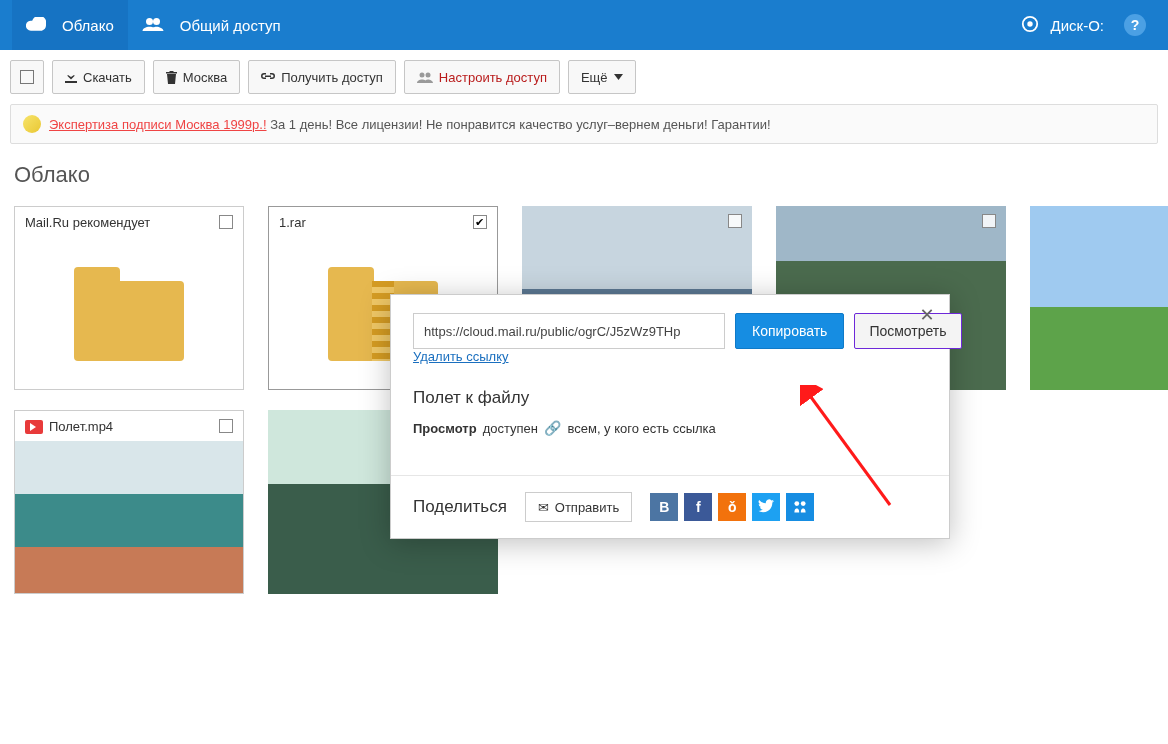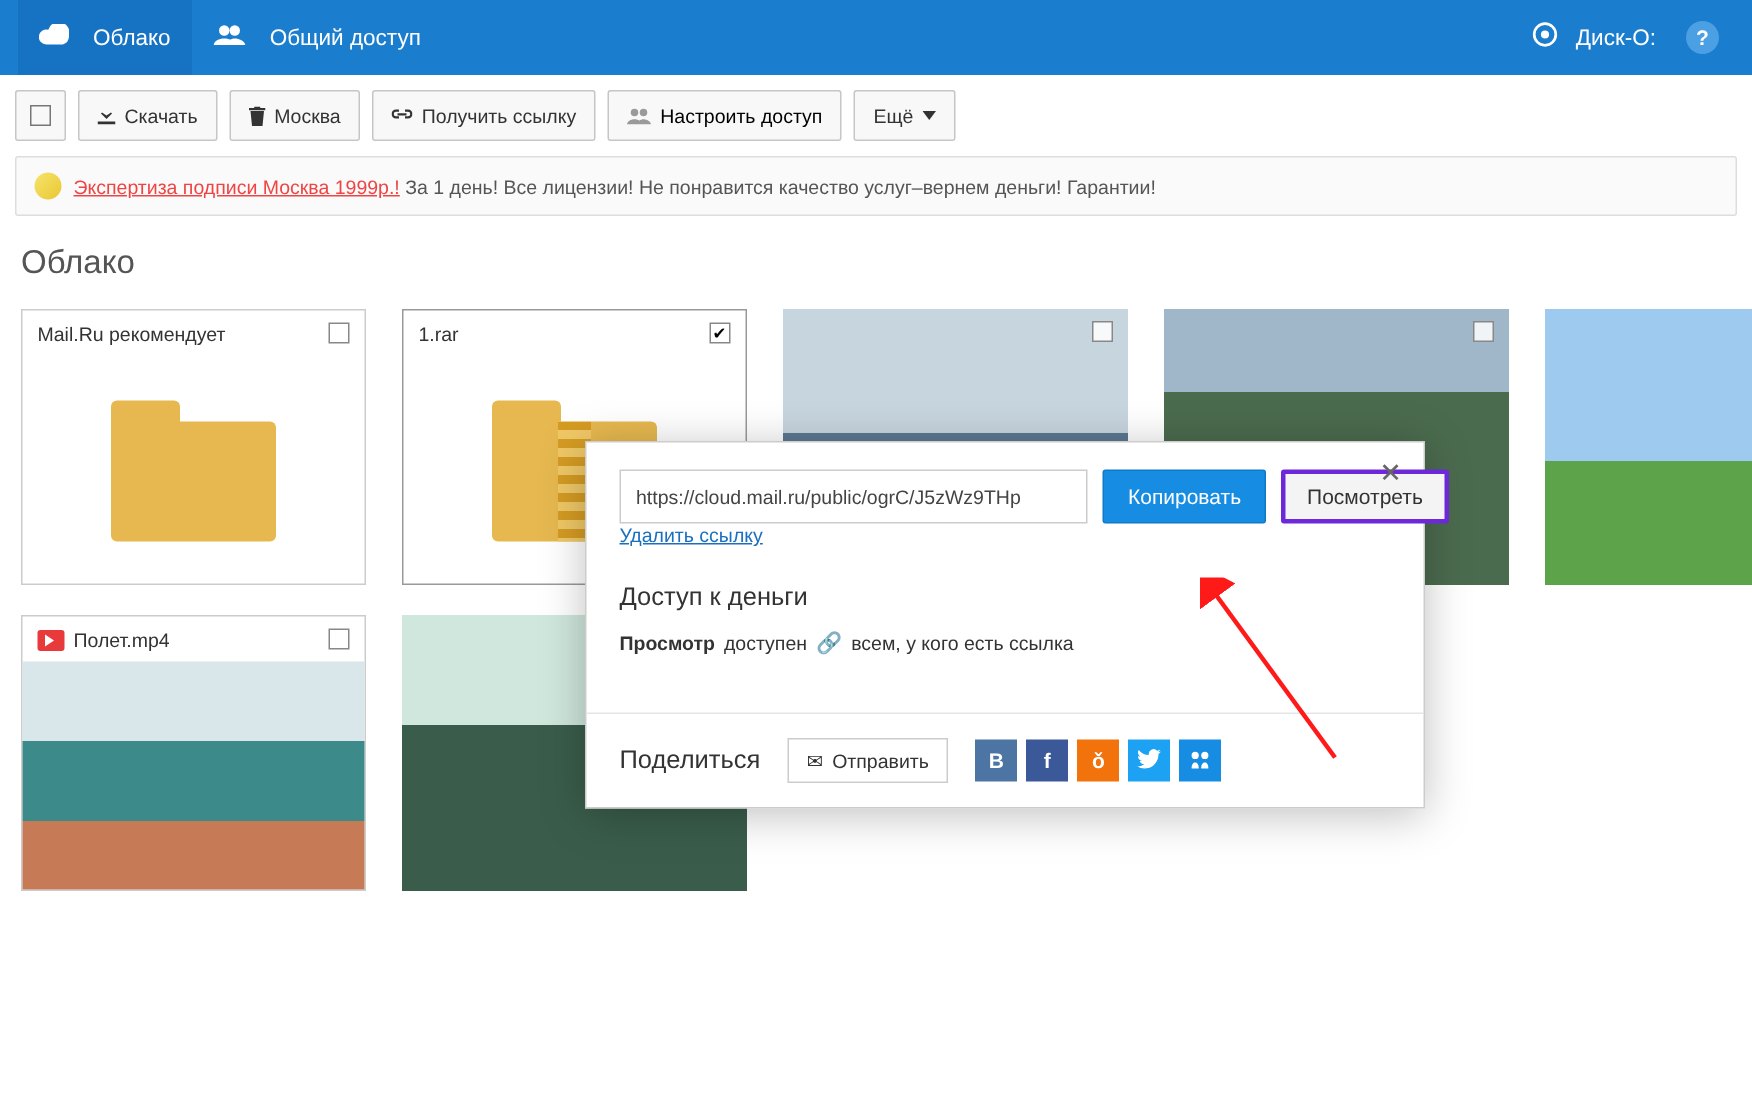--- a/index.html
+++ b/index.html
@@ -54,21 +54,21 @@
     padding: 0 12px;
     background: #f8f8f8;
     border: 1px solid #c6c6c6;
     border-radius: 2px;
     font-size: 13px;
     color: #333;
     cursor: pointer;
   }
   .btn.sq { width: 34px; justify-content: center; padding: 0; }
   .btn .ic { display:inline-flex; }
-  .btn.disabled { color:#000000; }
+  .btn.disabled { color:#b91c1c; }
 
   
   .adbar {
     border: 1px solid #ddd;
     background: #fafafa;
     padding: 10px 12px;
     font-size: 13px;
     color: #555;
     display:flex; align-items:center; gap:8px;
     border-radius: 2px;
@@ -163,21 +163,21 @@
   .modal .linkrow{ display:flex; gap:10px; align-items:center; }
   .modal input[type=text]{
     flex:0 0 312px;
     height:36px;border:1px solid #ccc;padding:0 10px;font-size:13px;color:#444;
   }
   .btn-primary{
     height:36px;padding:0 16px;background:#168de2;border:1px solid #0f7ac8;color:#fff;font-size:14px;
     cursor:pointer;border-radius:2px;
   }
   .btn-light{
-    height:36px;padding:0 14px;background:#f4f4f4;border:3px solid #6d28d9;color:#333;font-size:14px;
+    height:36px;padding:0 14px;background:#f4f4f4;border:1px solid #6d28d9;color:#333;font-size:14px;
     cursor:pointer;border-radius:2px;
   }
   .modal .del-link{ display:inline-block; margin-top:0; color:#1a6fbf; text-decoration:underline; font-size:13px; cursor:pointer; }
   .modal h3{ font-size:17px; font-weight:400; color:#333; margin:24px 0 12px; }
   .modal .access-line{ font-size:13px; color:#333; display:flex; align-items:center; gap:6px;}
   .modal .access-line b{font-weight:bold;}
   .lnkic{color:#3a9c4d;font-size:14px;}
   .modal .share-row{
     border-top:1px solid #e6e6e6; margin-top:25px; padding:16px 22px;
     display:flex; align-items:center; gap:18px;
@@ -258,21 +258,21 @@
           </svg>
       </span>
       <span>Москва</span>
     </button>
     <button class="btn">
       <span class="ic">
         <svg width="14" height="12" viewBox="0 0 14 12">
             <path fill="#333" d="M5 2H3a3 3 0 0 0 0 6h2V6.5H3a1.5 1.5 0 1 1 0-3h2zM9 2h2a3 3 0 0 1 0 6H9V6.5h2a1.5 1.5 0 1 0 0-3H9zM4 4.5h6v1.5H4z"></path>
           </svg>
       </span>
-      <span>Получить ссылку</span>
+      <span>Получить доступ</span>
     </button>
     <button class="btn disabled">
       <span class="ic">
         <svg width="16" height="11" viewBox="0 0 16 11" fill="#9a9a9a">
             <circle cx="5" cy="3" r="2.5"></circle>
             <circle cx="11" cy="3" r="2.5"></circle>
             <path d="M0 11c0-2 2.5-3.5 5-3.5S10 9 10 11zM7 11c0-2 2-3.5 4-3.5S16 9 16 11z"></path>
           </svg>
       </span>
       <span>Настроить доступ</span>
@@ -350,21 +350,21 @@
     <span>✕</span>
   </div>
   <div class="m-pad">
     <div class="linkrow">
       <input type="text" value="https://cloud.mail.ru/public/ogrC/J5zWz9THp" style="">
       <button class="btn-primary">Копировать</button>
       <button class="btn-light">Посмотреть</button>
     </div>
     <a class="del-link">Удалить ссылку</a>
 
-    <h3>Доступ к деньги</h3>
+    <h3>Полет к файлу</h3>
     <div class="access-line">
       <b>Просмотр</b>
       <span>доступен</span>
       <span class="lnkic">🔗</span>
       <span>всем, у кого есть ссылка</span>
     </div>
   </div>
   <div class="share-row">
     <h4>Поделиться</h4>
     <button class="sendbtn">

